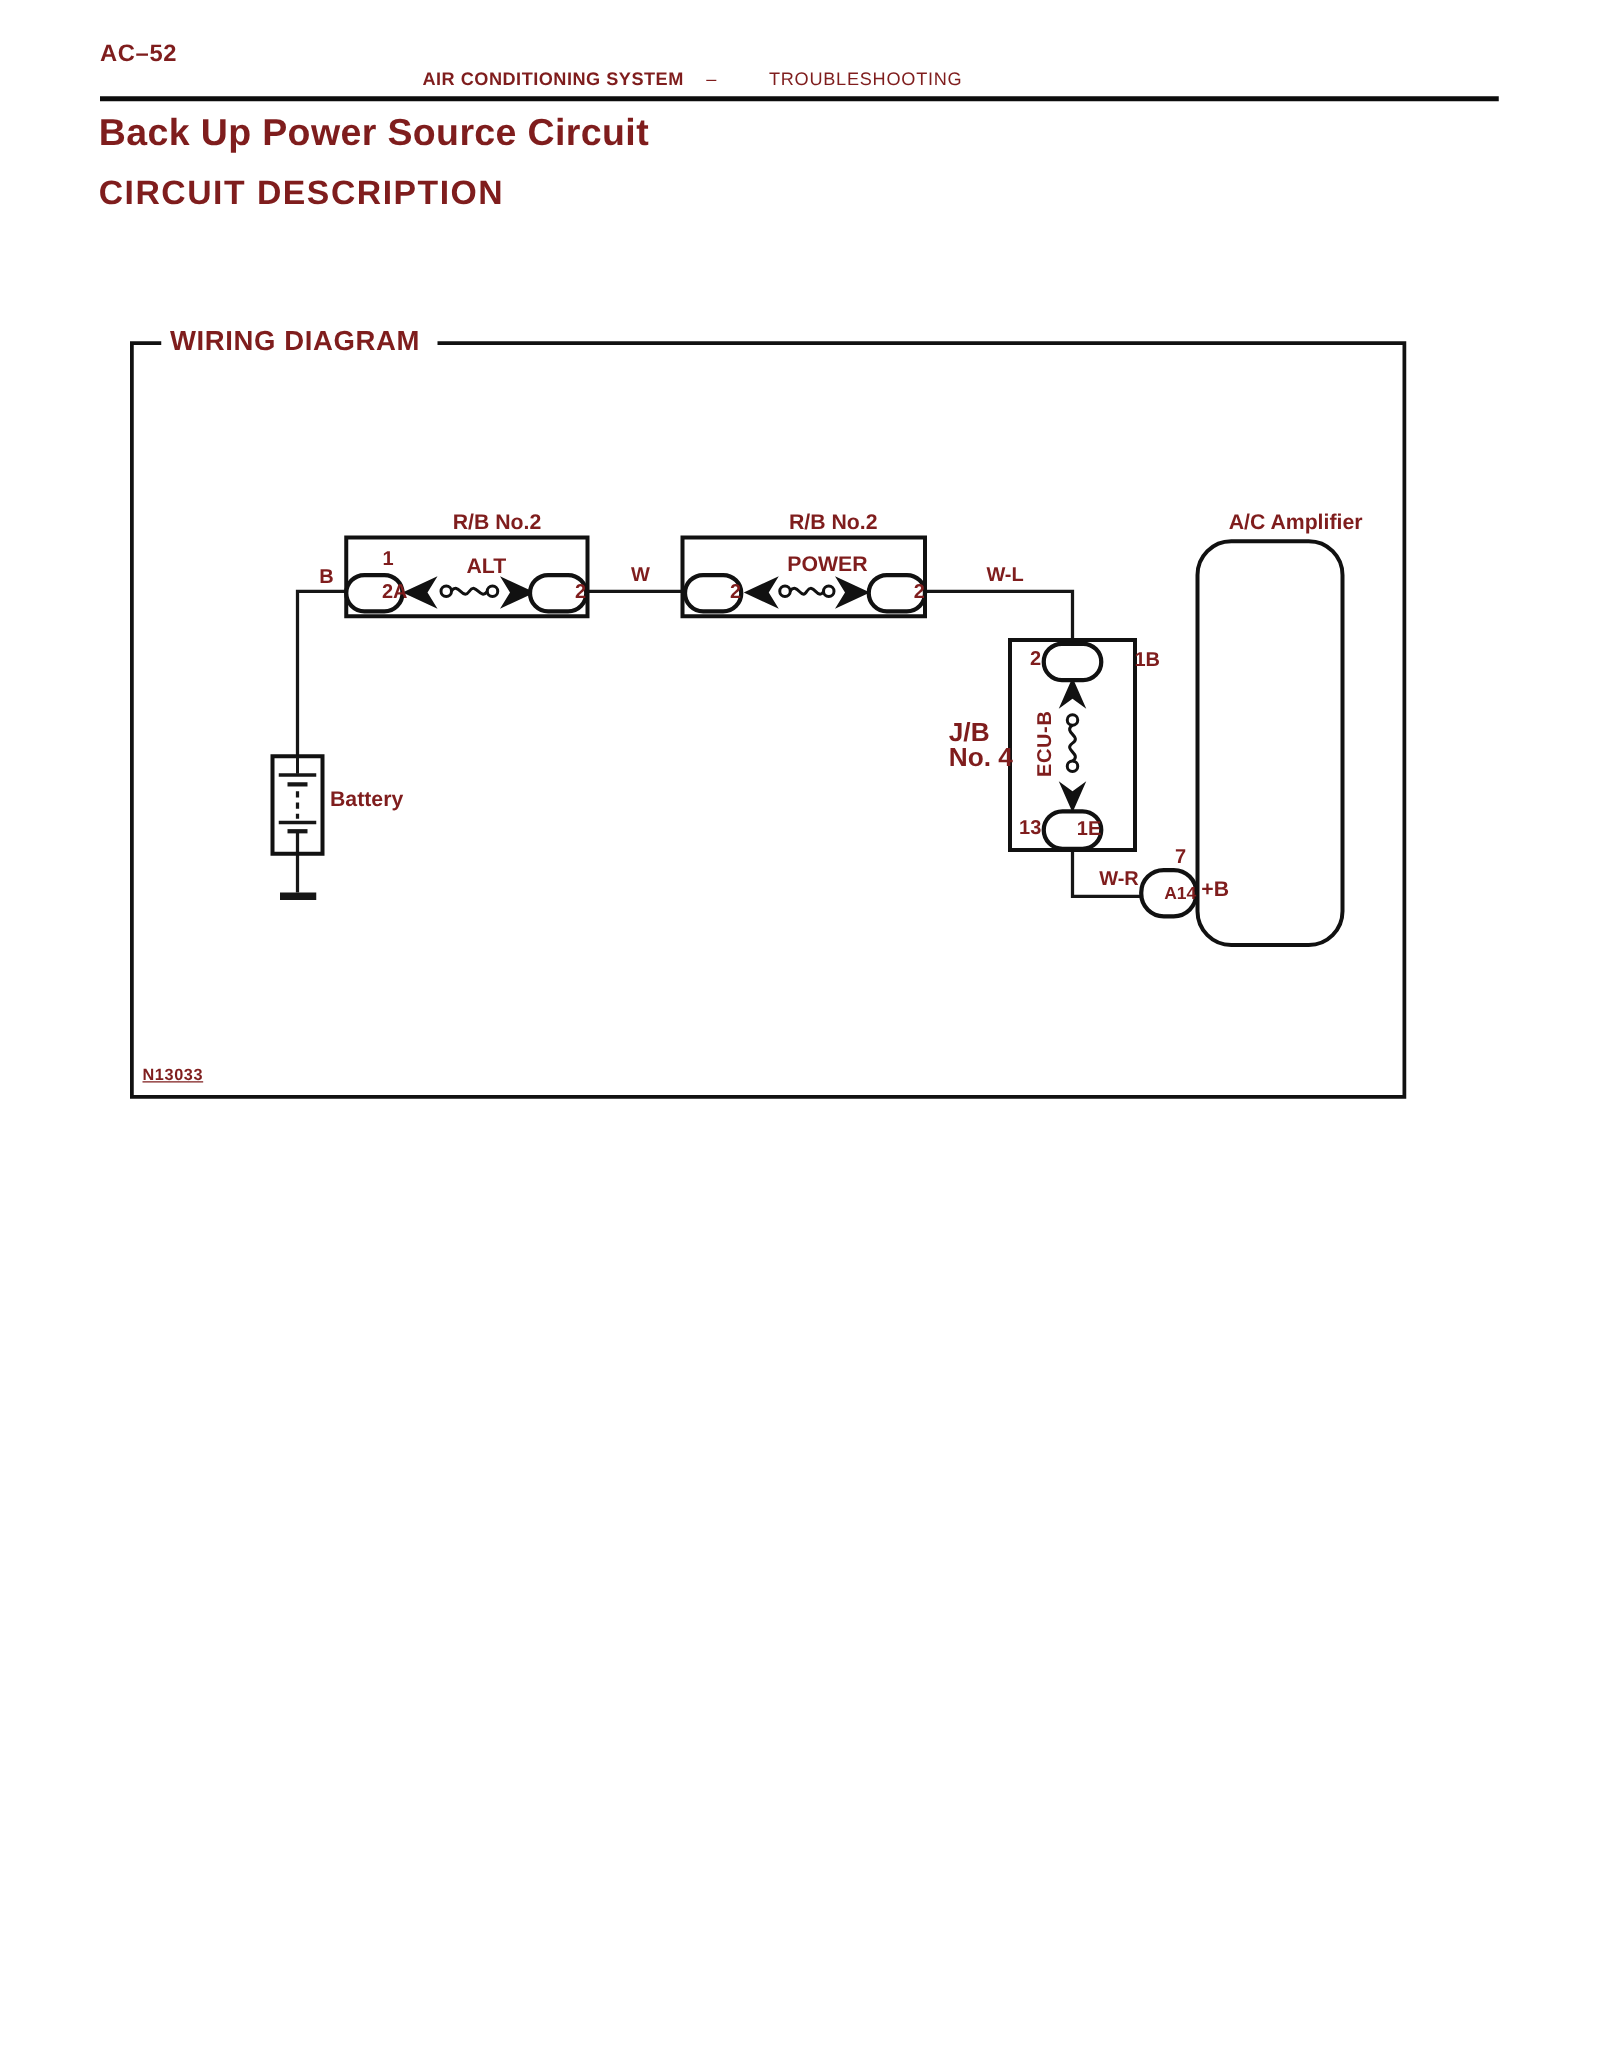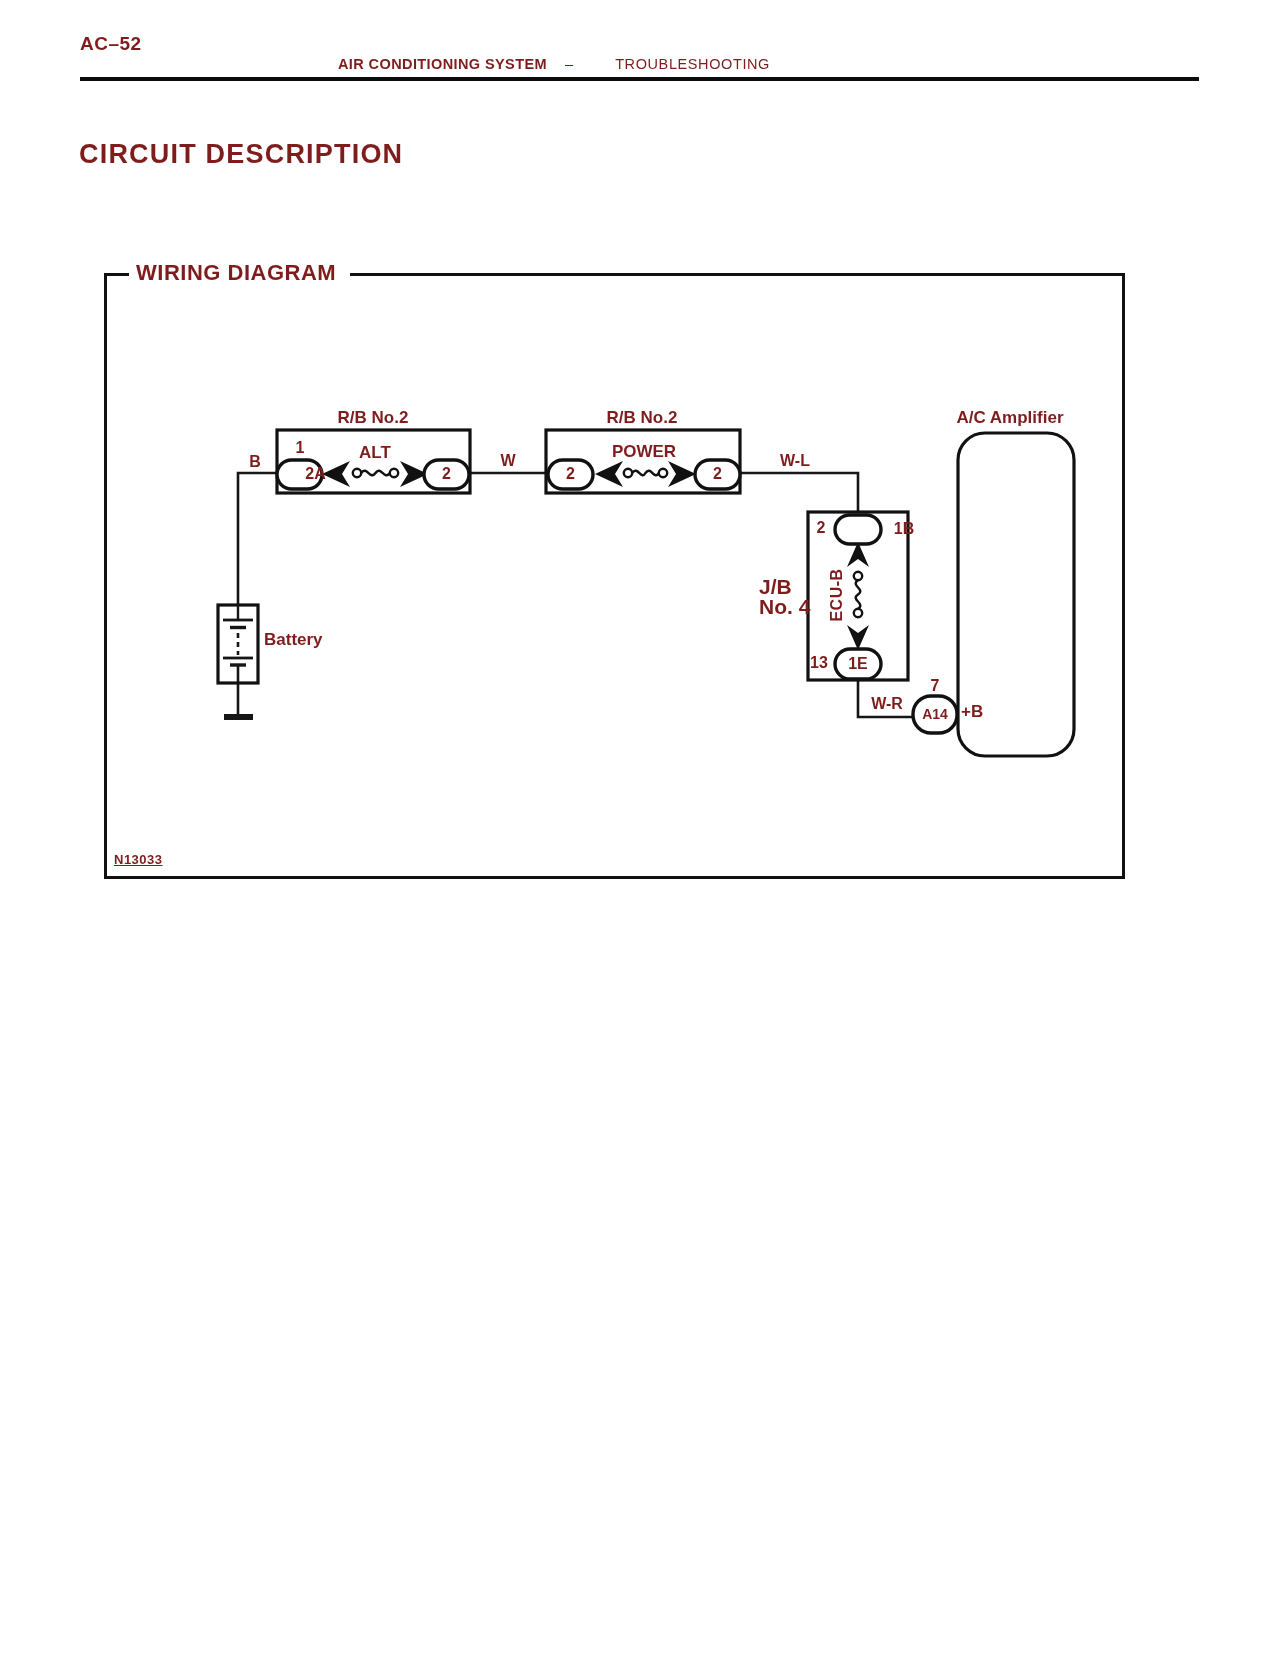--- a/index.html
+++ b/index.html
@@ -1,19 +1,19 @@
 <!DOCTYPE html>
 <html><head>
 <meta charset="utf-8">
 <style>
   html,body{margin:0;padding:0;background:#fff;}
   .page{position:relative;width:1280px;height:1656px;background:#fff;
         font-family:"Liberation Sans",sans-serif;color:#7f1d1d;overflow:hidden;}
   .abs{position:absolute;}
-  .ctr{text-align:center;}
+  .ctr{text-align:right;}
 
   .page-number{left:80px;top:33px;font-size:19px;font-weight:bold;letter-spacing:.5px;}
   .running-head{left:338px;top:56px;font-size:14.5px;white-space:nowrap;}
   .running-head .sys{font-weight:bold;letter-spacing:.4px;}
   .running-head .sep{margin:0 14px;}
   .running-head .sec{letter-spacing:.6px;margin-left:24px;}
   .head-rule{left:80px;top:77px;width:1119px;height:4px;background:#0c0c0c;}
 
   .doc-title{left:79px;top:90px;font-size:30px;font-weight:bold;letter-spacing:.3px;}
   .section-heading{left:79px;top:139px;font-size:27px;font-weight:bold;letter-spacing:1.2px;}
@@ -41,20 +41,21 @@
 
   <div class="abs page-number">AC–52</div>
 
   <div class="abs running-head">
     <span class="sys">AIR CONDITIONING SYSTEM</span>
     <span class="sep">–</span>
     <span class="sec">TROUBLESHOOTING</span>
   </div>
   <div class="abs head-rule"></div>
 
+  <div class="abs doc-title">Back Up Power Source Circuit</div>
   <div class="abs section-heading">CIRCUIT DESCRIPTION</div>
 
 
   <div class="abs wiring-box">
 
     <div class="abs wiring-title">WIRING DIAGRAM</div>
 
     <svg class="abs layer" width="1015" height="600" viewBox="0 0 1015 600">
       <g stroke="#161616" stroke-width="2.6" fill="none">
         <path d="M169,197 H131 V329"></path>
@@ -135,21 +136,21 @@
     <div class="abs wlabel ctr" style="left:136px;top:177px;width:24px;">B</div>
     <div class="abs wlabel ctr" style="left:389px;top:176px;width:24px;">W</div>
     <div class="abs wlabel ctr" style="left:664px;top:176px;width:48px;">W-L</div>
     <div class="abs wlabel ctr" style="left:756px;top:419px;width:48px;">W-R</div>
 
     <div class="abs pin ctr" style="left:178px;top:163px;width:30px;">1</div>
     <div class="abs pin ctr" style="left:702px;top:243px;width:24px;">2</div>
     <div class="abs pin ctr" style="left:698px;top:378px;width:28px;">13</div>
     <div class="abs pin ctr" style="left:814px;top:401px;width:28px;">7</div>
 
-    <div class="abs conn ctr" style="left:170px;top:189px;width:49px;margin-left:14px;">2A</div>
+    <div class="abs conn ctr" style="left:170px;top:189px;width:49px;">2A</div>
     <div class="abs conn ctr" style="left:317px;top:189px;width:45px;">2</div>
     <div class="abs conn ctr" style="left:441px;top:189px;width:45px;">2</div>
     <div class="abs conn ctr" style="left:588px;top:189px;width:45px;">2</div>
     <div class="abs conn ctr" style="left:728px;top:244px;width:48px;margin-left:45px;">1B</div>
     <div class="abs conn ctr" style="left:728px;top:379px;width:46px;">1E</div>
     <div class="abs conn-sm ctr" style="left:806px;top:430px;width:44px;">A14</div>
 
     <div class="abs fig-id">N13033</div>
   </div>
 

